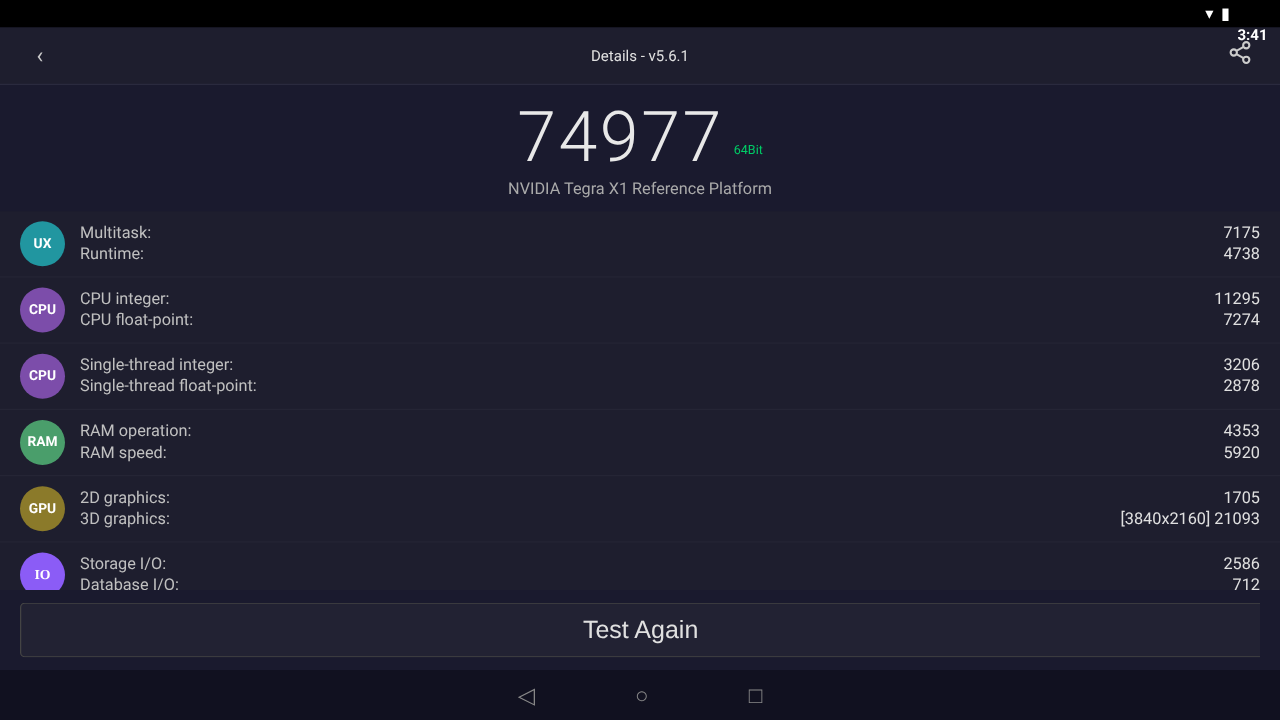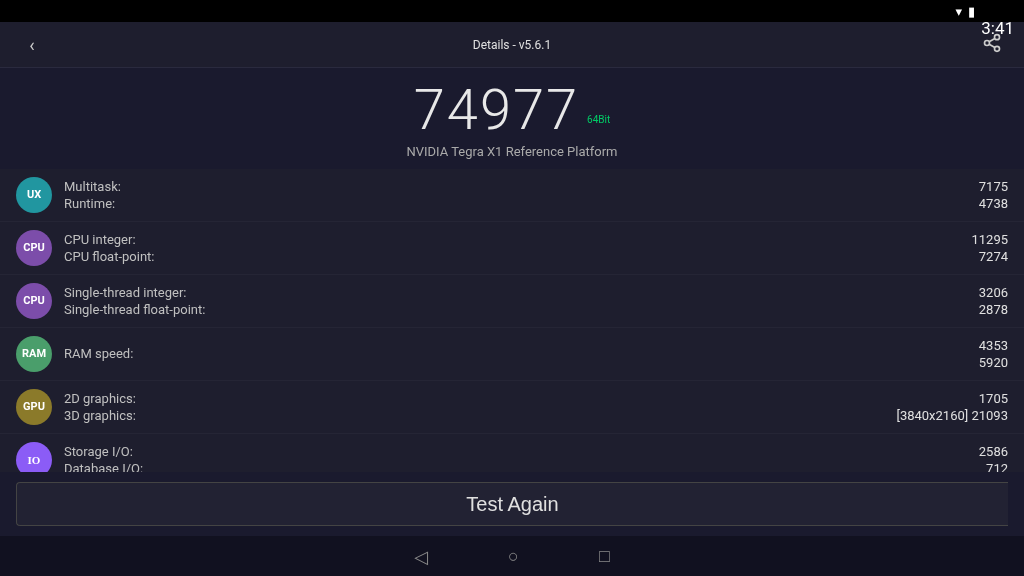--- a/index.html
+++ b/index.html
@@ -186,21 +186,21 @@
       gap: 80px;
     }
     .nav-icon {
       color: #888;
       font-size: 18px;
       cursor: pointer;
     }
 
     .wifi-icon { font-size: 13px; }
     .battery-icon { font-size: 13px; }
-    .time { font-size: 17px; font-weight: normal; margin-top: 34px; }
+    .time { font-size: 12px; font-weight: bold; margin-top: 34px; }
 
     .score-wrapper {
       position: relative;
       display: inline-block;
     }
   </style>
 </head>
 <body>
 
 <div class="status-bar">
@@ -268,20 +268,21 @@
         <span class="result-label">Single-thread float-point:</span>
       </div>
       <div class="result-values">
         <span class="result-value">3206</span>
         <span class="result-value">2878</span>
       </div>
     </div>
     <div class="result-row">
       <div class="badge badge-ram">RAM</div>
       <div class="result-labels">
+        <span class="result-label">RAM operation:</span>
         <span class="result-label">RAM speed:</span>
       </div>
       <div class="result-values">
         <span class="result-value">4353</span>
         <span class="result-value">5920</span>
       </div>
     </div>
     <div class="result-row">
       <div class="badge badge-gpu">GPU</div>
       <div class="result-labels">

